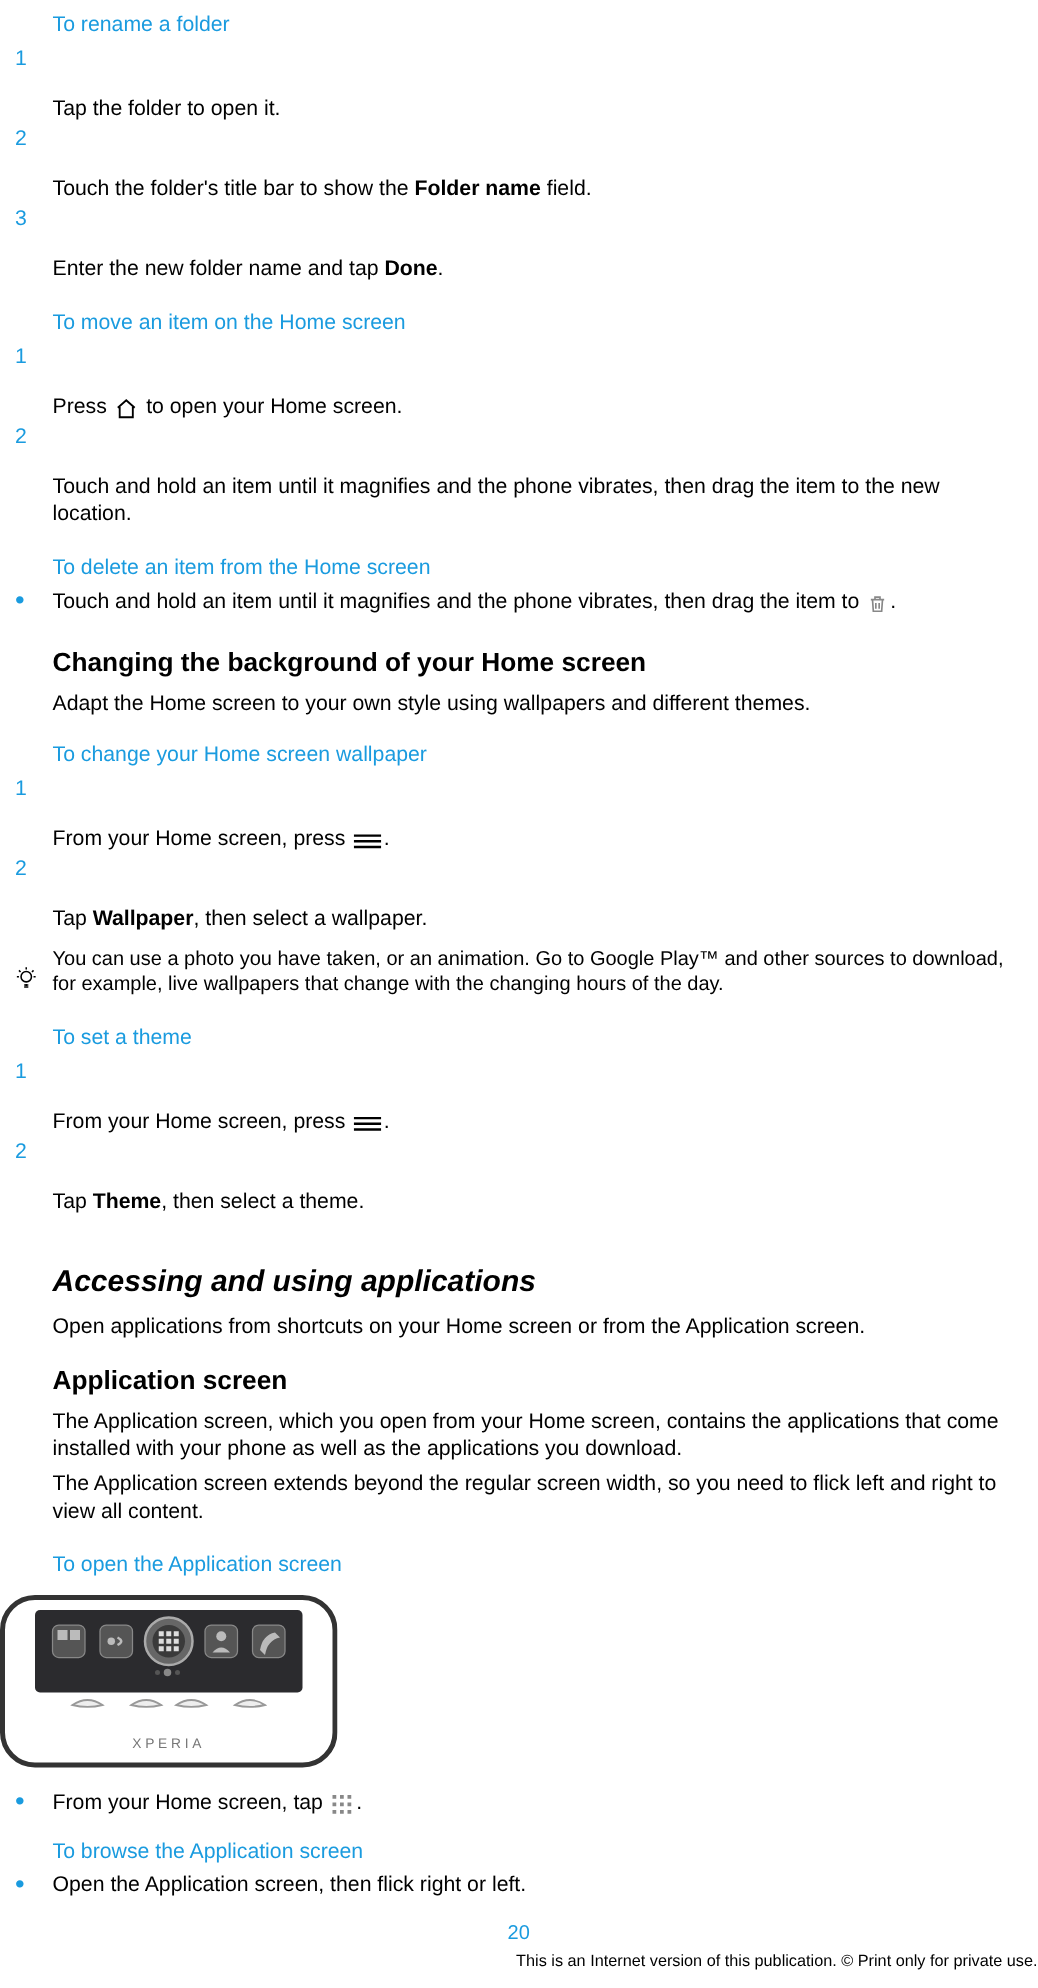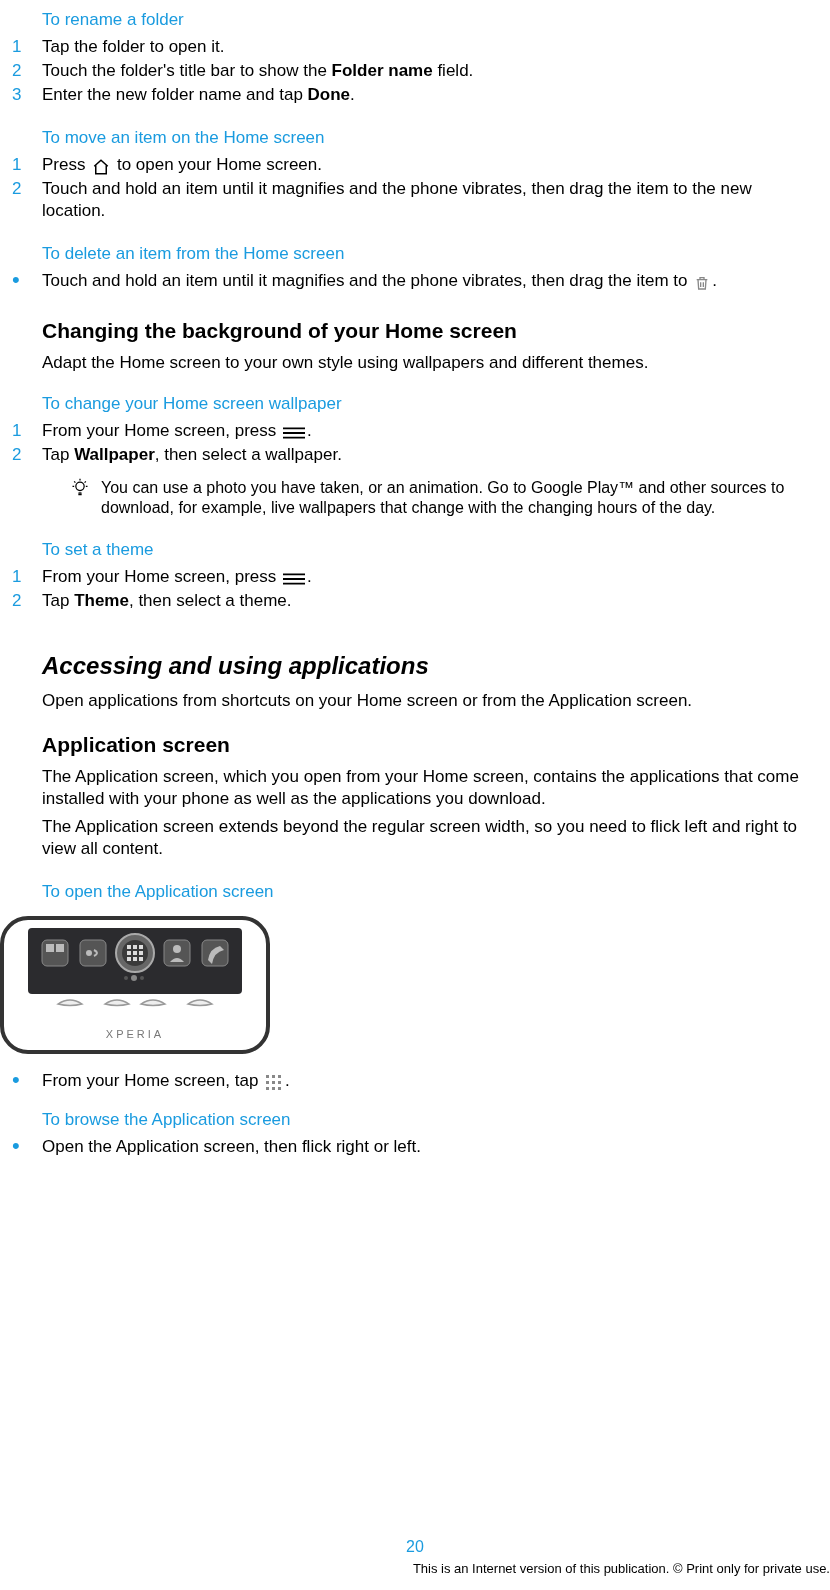--- a/index.html
+++ b/index.html
@@ -2,28 +2,28 @@
 <html><head>
 <meta charset="utf-8">
 <style>
   * { box-sizing: border-box; margin: 0; padding: 0; }
   html, body { width: 830px; background: #fff; font-family: Arial, Helvetica, sans-serif; color: #000; }
   .page { width: 830px; padding: 0 0 30px 0; position: relative; min-height: 1590px; }
   .content { padding-top: 0; }
   .section-title { color: #1a9bdf; font-size: 17px; font-weight: 400; margin: 10px 0 6px 42px; }
   .ol-row { display: flex; align-items: flex-start; margin: 2px 0; }
   .ol-num { width: 42px; flex: 0 0 42px; text-align: left; padding-left: 12px; color: #1a9bdf; font-size: 17px; line-height: 22px; }
-  .ol-txt { flex: 1 1 auto; font-size: 17px; line-height: 22px; padding-right: 20px; }
+  .ol-txt { flex: 1 1 auto; font-size: 17px; line-height: 22px; padding-right: 20px; margin-top: 40px; }
   .bullet-row { display: flex; align-items: flex-start; margin: 2px 0; }
   .bullet-dot { width: 42px; flex: 0 0 42px; text-align: left; padding-left: 12px; color: #1a9bdf; font-size: 22px; line-height: 20px; }
   .bullet-txt { flex: 1 1 auto; font-size: 17px; line-height: 22px; padding-right: 6px; }
   .h2 { font-size: 21px; font-weight: 700; margin: 26px 12px 8px 42px; line-height: 26px; }
   .h1 { font-size: 24px; font-weight: 700; margin: 40px 0 10px 42px; line-height: 28px; font-style: italic; }
   .para { font-size: 17px; line-height: 22px; margin: 6px 6px 6px 42px; }
-  .note-row { display: flex; align-items: flex-start; margin: 12px 0 6px 15px; padding-left: 44px; }
+  .note-row { display: flex; align-items: flex-end; margin: 12px 0 6px 0; }
   .note-icon { width: 42px; flex: 0 0 42px; text-align: left; padding-left: 10px; }
   .note-txt { flex: 1 1 auto; font-size: 16px; line-height: 20px; padding-right: 6px; }
   .icon-inline { display: inline-block; vertical-align: middle; margin: 0 2px -2px 2px; }
   .icon-inline svg { display: block; }
   .bold { font-weight: 700; }
   .image-wrap { text-align: left; margin: 14px 0 8px 0; }
   .phone-img { display: inline-block; }
   .page-num { text-align: center; color: #1a9bdf; font-size: 16px; position: absolute; bottom: 44px; left: 0; right: 0; }
   .footer { text-align: right; color: #000; font-size: 13px; position: absolute; bottom: 24px; left: 0; right: 0; }
 </style>

